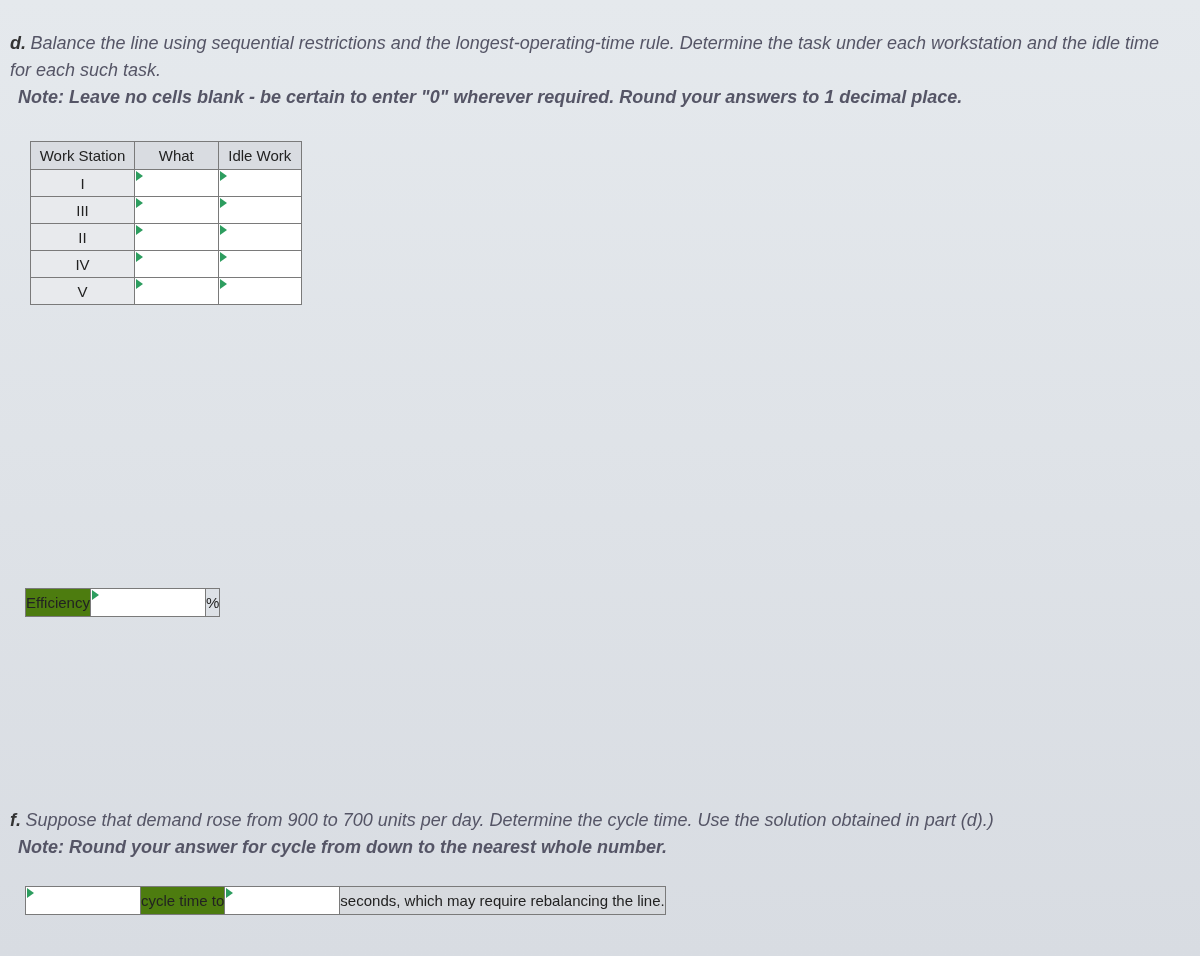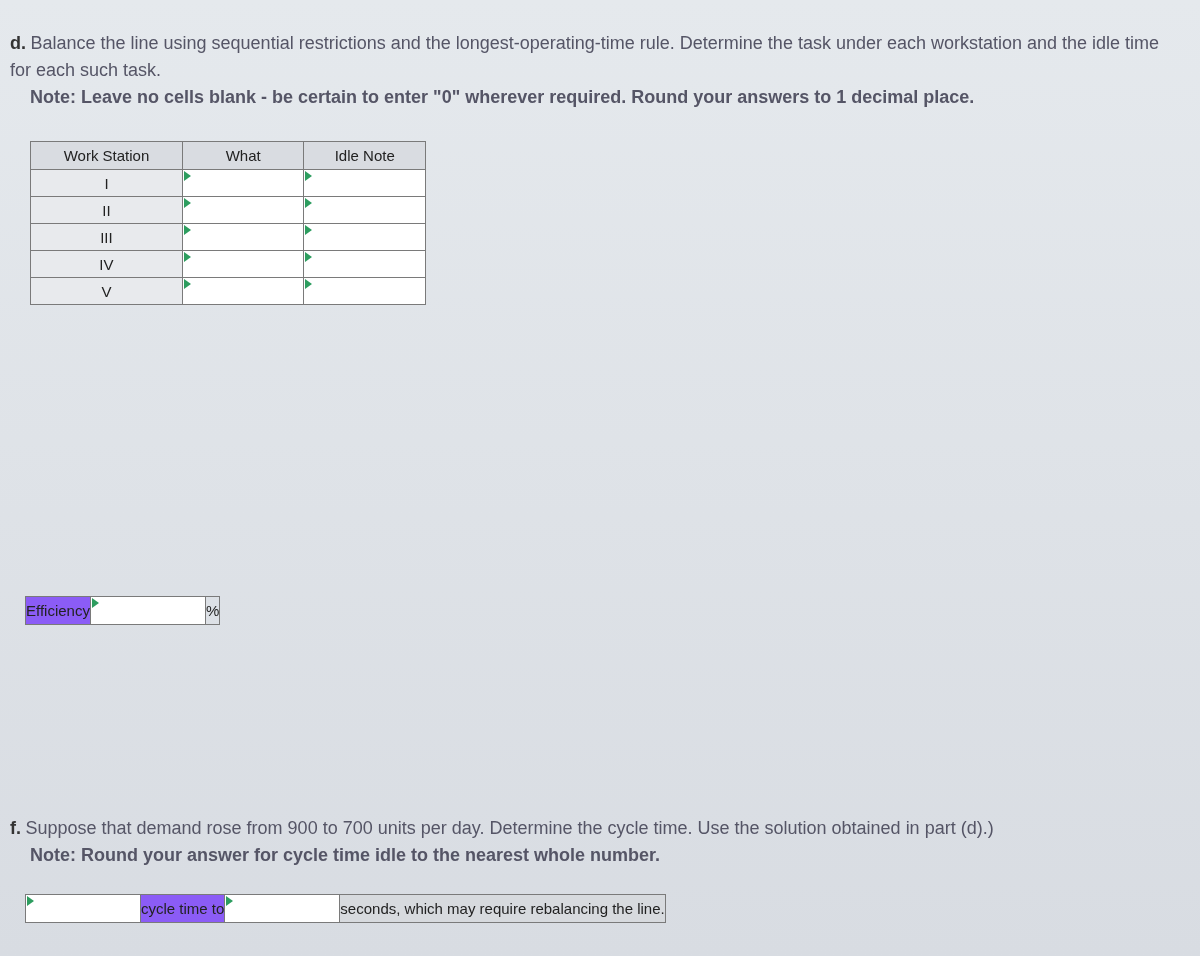--- a/index.html
+++ b/index.html
@@ -5,46 +5,46 @@
     * { box-sizing: border-box; margin: 0; padding: 0; }
     body {
       font-family: Arial, Helvetica, sans-serif;
       background: linear-gradient(180deg, #e5e9ed 0%, #d8dce2 100%);
       width: 1200px;
       height: 956px;
       padding: 0;
       color: #333;
       position: relative;
     }
-    .question-block { padding: 30px 20px 0 0; }
+    .question-block { padding: 30px 20px 0 0; font-style: italic; }
     .q-label {
       font-weight: bold;
       color: #333;
       display: inline;
       font-size: 18px;
     }
     .q-text {
       color: #556;
       font-size: 18px;
       line-height: 1.5;
       display: inline;
     }
     .q-row { padding: 0 20px 0 10px; }
     .note {
       color: #556;
       font-size: 18px;
       font-weight: bold;
-      padding-left: 30px;
+      padding-left: 18px;
       line-height: 1.5;
     }
     
     .ws-table {
-      margin: 30px 0 16px 30px;
+      margin: 30px 0 8px 30px;
       border-collapse: collapse;
-      width: 396px;
+      width: 272px;
     }
     .ws-table th, .ws-table td {
       border: 1px solid #7a7a7a;
       text-align: center;
       font-size: 15px;
       height: 27px;
       position: relative;
     }
     .ws-table th {
       background: #d9dce1;
@@ -90,21 +90,21 @@
       border-collapse: collapse;
     }
     .inline-table td {
       border: 1px solid #7a7a7a;
       height: 28px;
       font-size: 15px;
       position: relative;
       padding: 0;
     }
     .label-cell {
-      background: #8b5cf6;
+      background: #4d7c0f;
       padding: 4px 12px;
       color: #222;
     }
     .val-cell {
       background: #fff;
       width: 115px;
     }
     .unit-cell {
       padding: 4px 8px;
       color: #222;
@@ -127,36 +127,36 @@
     <span class="q-text"> Balance the line using sequential restrictions and the longest-operating-time rule. Determine the task under each workstation and the idle time for each such task.</span>
   </div>
   <div class="note">Note: Leave no cells blank - be certain to enter "0" wherever required. Round your answers to 1 decimal place.</div>
 </div>
 
 <table class="ws-table">
   <thead>
     <tr>
       <th>Work Station</th>
       <th>What</th>
-      <th>Idle Note</th>
+      <th>Idle Work</th>
     </tr>
   </thead>
   <tbody>
     <tr>
       <td class="station-cell">I</td>
       <td class="input-cell"><span class="triangle"></span><input class="cell-input" style=""></td>
       <td class="input-cell"><span class="triangle"></span><input class="cell-input" style=""></td>
     </tr>
     <tr>
+      <td class="station-cell">III</td>
+      <td class="input-cell"><span class="triangle"></span><input class="cell-input" style=""></td>
+      <td class="input-cell"><span class="triangle"></span><input class="cell-input" style=""></td>
+    </tr>
+    <tr>
       <td class="station-cell">II</td>
-      <td class="input-cell"><span class="triangle"></span><input class="cell-input" style=""></td>
-      <td class="input-cell"><span class="triangle"></span><input class="cell-input" style=""></td>
-    </tr>
-    <tr>
-      <td class="station-cell">III</td>
       <td class="input-cell"><span class="triangle"></span><input class="cell-input" style=""></td>
       <td class="input-cell"><span class="triangle"></span><input class="cell-input" style=""></td>
     </tr>
     <tr>
       <td class="station-cell">IV</td>
       <td class="input-cell"><span class="triangle"></span><input class="cell-input" style=""></td>
       <td class="input-cell"><span class="triangle"></span><input class="cell-input" style=""></td>
     </tr>
     <tr>
       <td class="station-cell">V</td>
@@ -177,21 +177,21 @@
     <td class="unit-cell" style="border-left:none;">%</td>
   </tr>
 </tbody>
   </table>
 
 <div class="question-block section-f">
   <div class="q-row">
     <span class="q-label">f.</span>
     <span class="q-text"> Suppose that demand rose from 900 to 700 units per day. Determine the cycle time. Use the solution obtained in part (d).)</span>
   </div>
-  <div class="note">Note: Round your answer for cycle time idle to the nearest whole number.</div>
+  <div class="note">Note: Round your answer for cycle from down to the nearest whole number.</div>
 </div>
 
 <table class="inline-table">
   <tbody>
       <tr>
     <td class="val-cell"><span class="triangle"></span><input class="cell-input" style=""></td>
     <td class="label-cell">cycle time to</td>
     <td class="val-cell"><span class="triangle"></span><input class="cell-input" style=""></td>
     <td class="text-cell-long">seconds, which may require rebalancing the line.</td>
   </tr>

